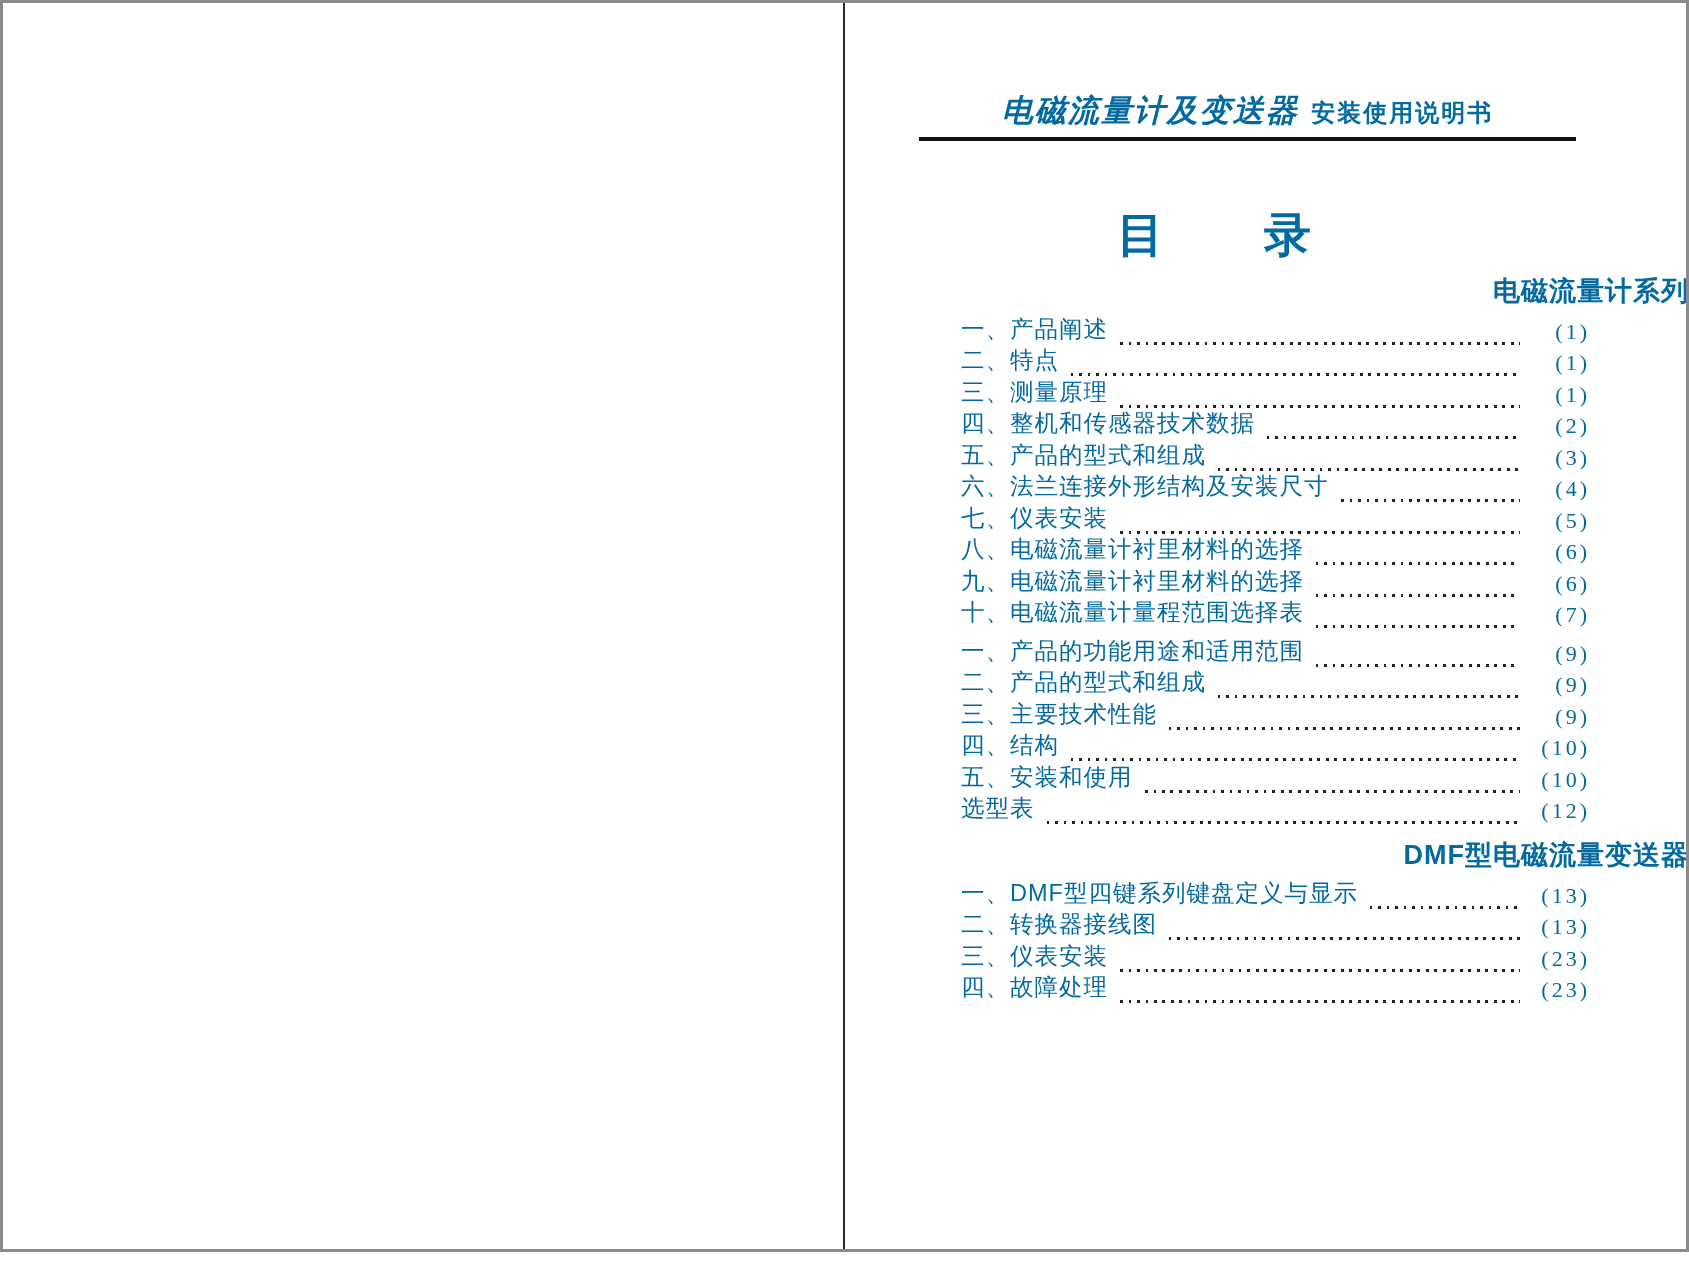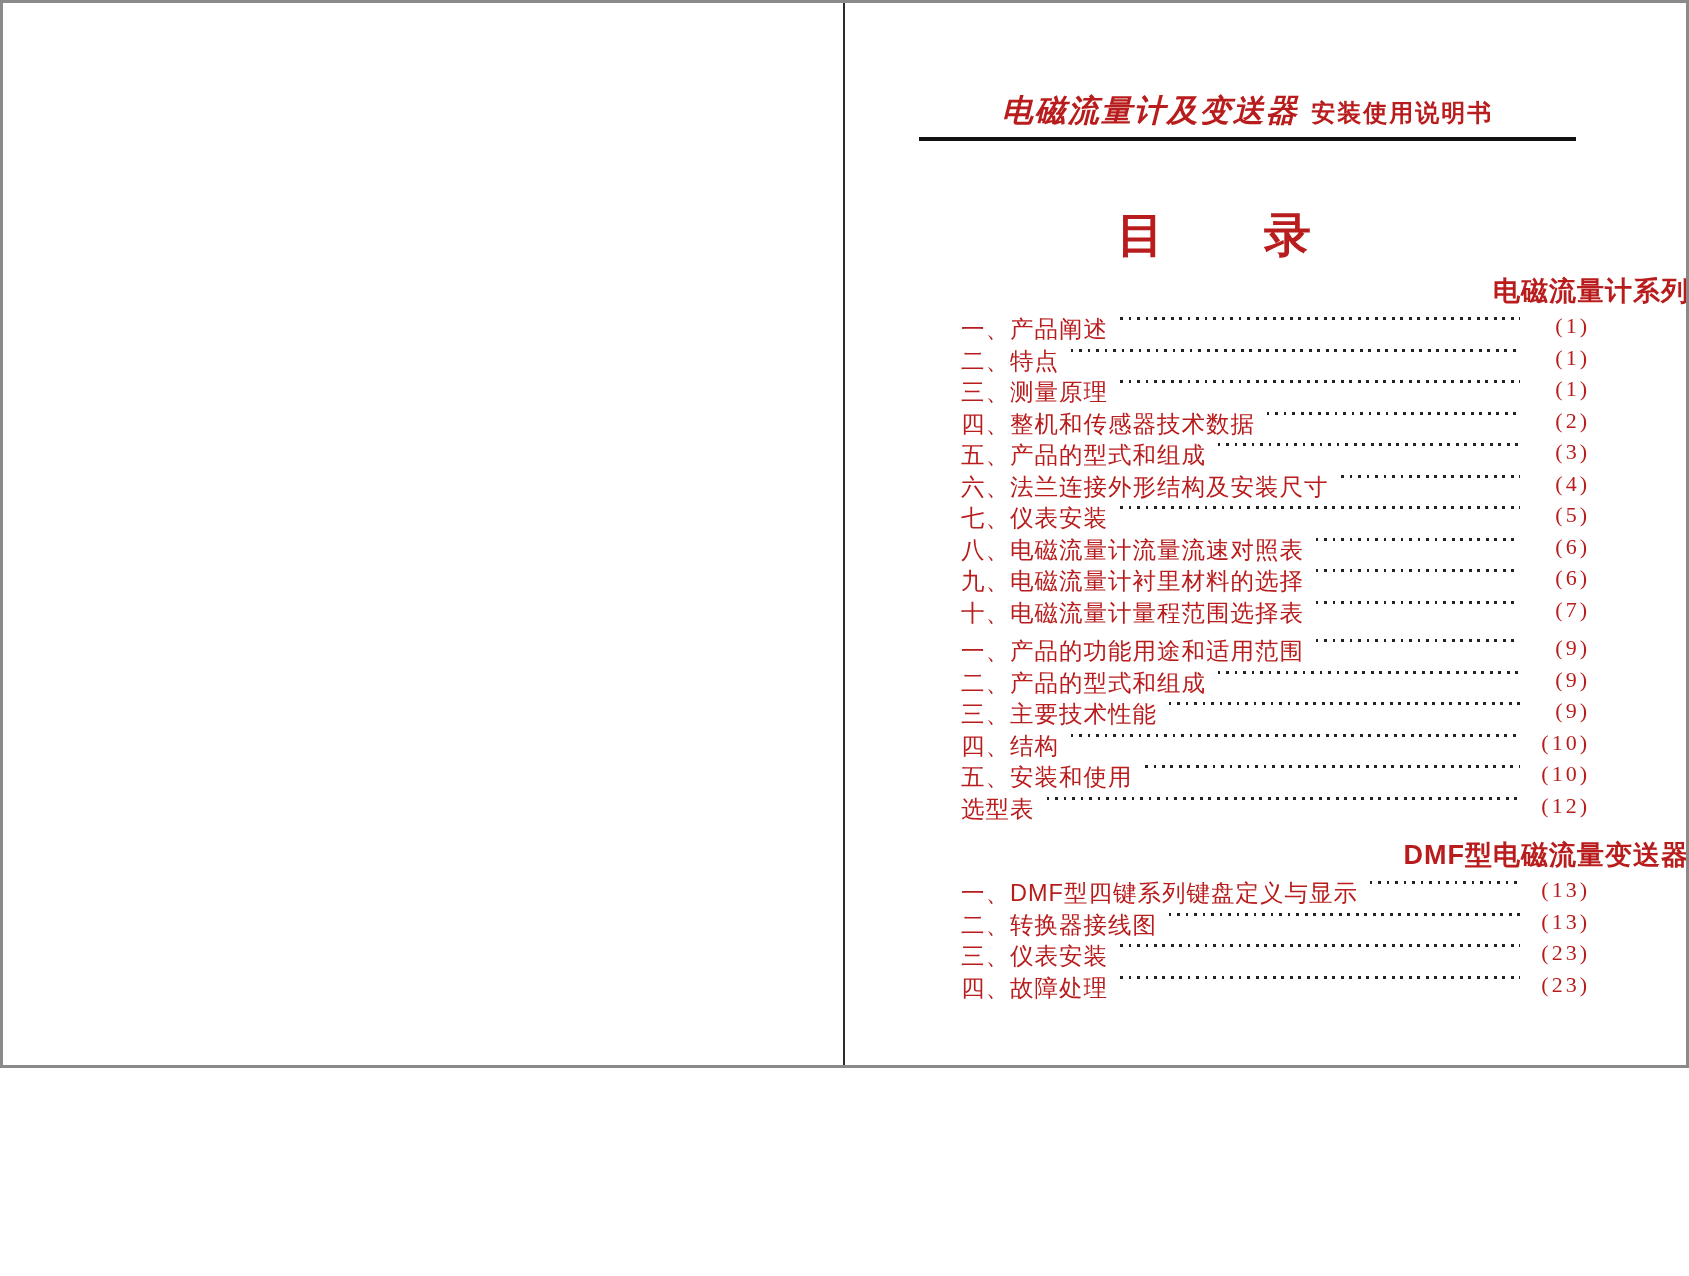--- a/index.html
+++ b/index.html
@@ -4,24 +4,24 @@
 <style>
   html, body {
     margin: 0;
     padding: 0;
     background: #ffffff;
     font-family: "Liberation Sans", "DejaVu Sans", sans-serif;
   }
   #canvas {
     position: relative;
     width: 1689px;
-    height: 1068px;
+    height: 1252px;
     background: #ffffff;
     overflow: hidden;
-    color: #b91c1c;
+    color: #0369a1;
   }
   
   .frame-top, .frame-bottom {
     position: absolute; left: 0; width: 1689px; height: 3px; background: #8a8a8a;
   }
   .frame-top { top: 0; }
   .frame-bottom { bottom: 0; }
   .frame-left, .frame-right {
     position: absolute; top: 0; height: 1276px; width: 3px; background: #8a8a8a;
   }
@@ -82,21 +82,21 @@
     font-size: 27px;
     font-weight: bold;
     line-height: 30px;
     letter-spacing: 1px;
     text-align: right;
   }
   .section-heading.first { margin-top: 18px; }
   .toc-list { margin-top: 7px; }
   .toc-row {
     display: flex;
-    align-items: flex-start;
+    align-items: flex-end;
     margin-left: 116px;
     margin-right: 99px;
     height: 31.5px;
     font-size: 23.5px;
     font-weight: 500;
     white-space: nowrap;
   }
   .toc-row .lbl {
     flex: 0 0 auto;
     letter-spacing: 1px;
@@ -165,21 +165,21 @@
         <span class="lbl">六、法兰连接外形结构及安装尺寸</span>
         <span class="leader"></span>
         <span class="pg">(4)</span>
       </div>
       <div class="toc-row">
         <span class="lbl">七、仪表安装</span>
         <span class="leader"></span>
         <span class="pg">(5)</span>
       </div>
       <div class="toc-row">
-        <span class="lbl">八、电磁流量计流量流速对照表</span>
+        <span class="lbl">八、电磁流量计衬里材料的选择</span>
         <span class="leader"></span>
         <span class="pg">(6)</span>
       </div>
       <div class="toc-row">
         <span class="lbl">九、电磁流量计衬里材料的选择</span>
         <span class="leader"></span>
         <span class="pg">(6)</span>
       </div>
       <div class="toc-row">
         <span class="lbl">十、电磁流量计量程范围选择表</span>

